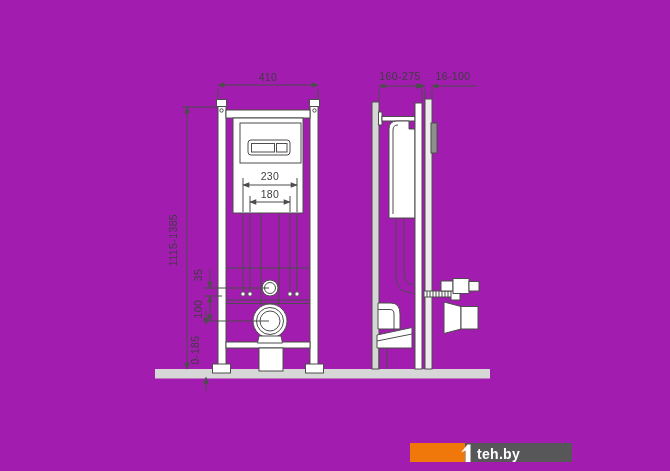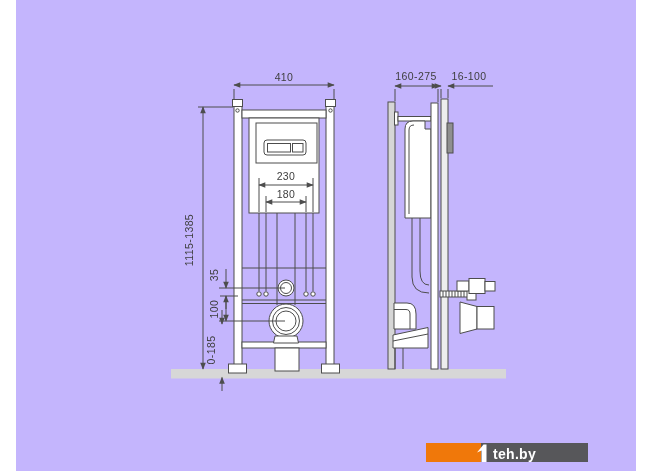--- a/index.html
+++ b/index.html
@@ -1,17 +1,17 @@
 <!DOCTYPE html>
 <html><head>
 <meta charset="utf-8">
 <style>
   html,body{margin:0;padding:0;background:#ffffff;}
-  .stage{position:relative;width:620px;height:471px;background:#c4b5fd;overflow:hidden;
-         font-family:"Liberation Sans",sans-serif;margin-left:16px;}
+  .stage{position:relative;width:670px;height:471px;background:#a21caf;overflow:hidden;
+         font-family:"Liberation Sans",sans-serif;}
   svg{display:block;}
   .dim-label{font-family:"Liberation Sans",sans-serif;font-size:10.5px;fill:#3e3e3e;letter-spacing:.4px;}
   .brand-label{font-family:"Liberation Sans",sans-serif;font-size:14px;font-weight:bold;fill:#ffffff;letter-spacing:.3px;}
   .ln{stroke:#4d4d4d;stroke-width:1;fill:none;}
   .lnw{stroke:#4d4d4d;stroke-width:1;fill:#ffffff;}
 </style>
 </head>
 <body>
 
 <div class="stage">

